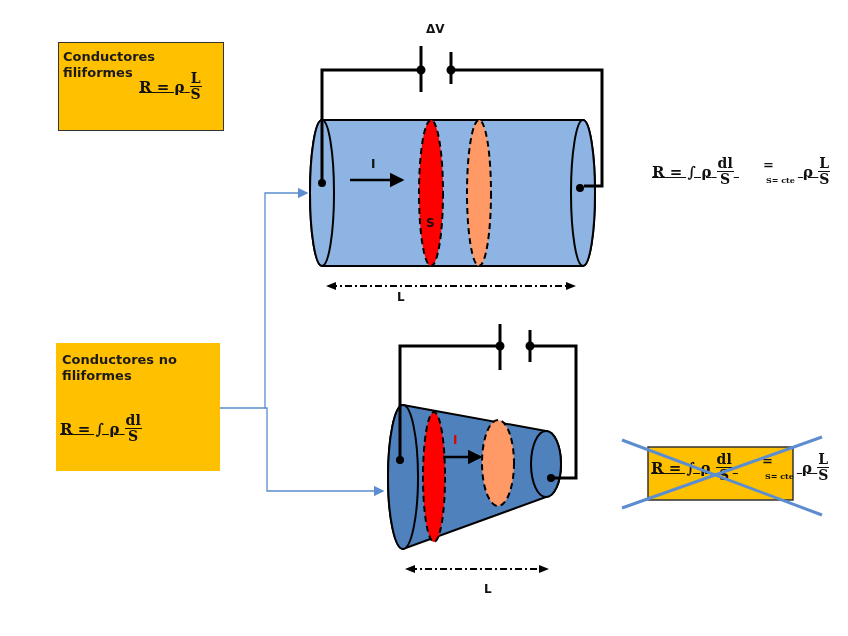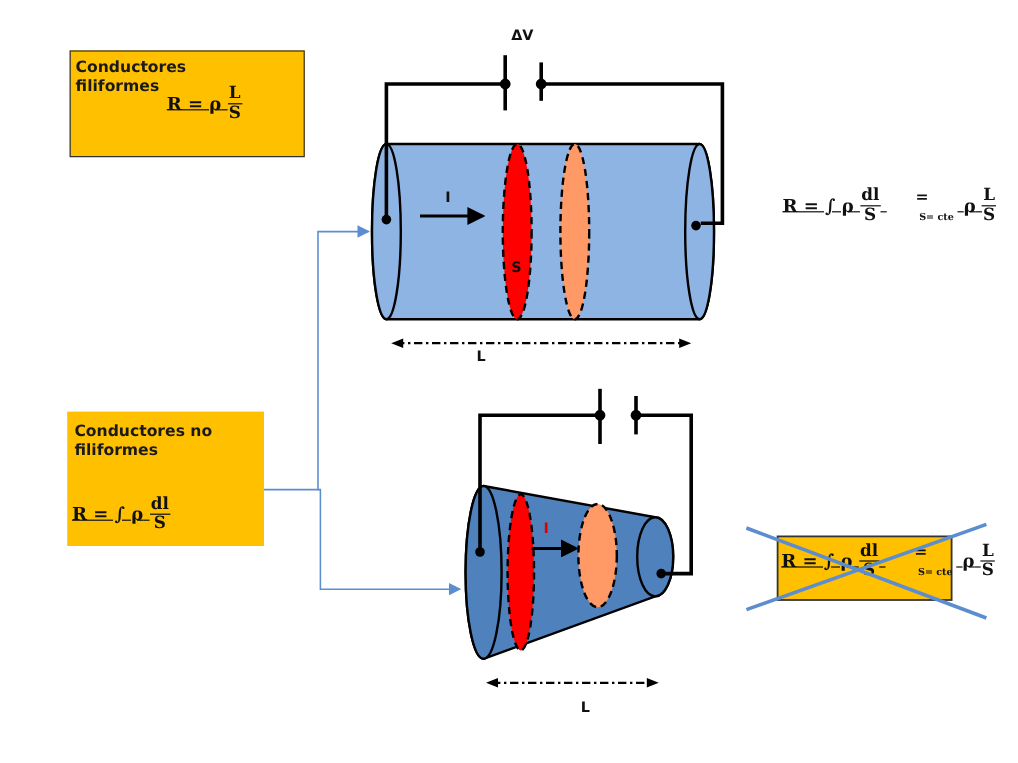--- a/index.html
+++ b/index.html
@@ -12,33 +12,33 @@
   .frac .den{display:block;}
   .sub{display:inline-block;vertical-align:middle;text-align:center;font-size:10px;line-height:9px;margin:0 3px;}
   .sub .eq{display:block;font-size:13px;line-height:11px;}
   .sub .cond{display:block;font-size:8px;margin-top:6px;padding-left:24px;}
   svg{position:absolute;left:0;top:0;}
   .txt{position:absolute;font-weight:bold;font-size:12px;font-family:"DejaVu Sans",sans-serif;color:#111;}
 </style>
 </head>
 <body>
 
-<div class="box" style="left:58px;top:42px;width:196px;height:89px;border:1.5px solid #333;">
+<div class="box" style="left:58px;top:42px;width:166px;height:89px;border:1.5px solid #333;">
   <span class="lbl" style="left:4px;top:6px;">Conductores</span>
   <span class="lbl" style="left:4px;top:22px;">filiformes</span>
   <div class="formula" style="left:80px;top:28px;font-size:15px;">
     <span style="vertical-align:middle;">R = ρ</span>
     <span class="frac">
       <span class="num">L</span>
       <span class="den">S</span>
     </span>
   </div>
 </div>
 
-<div class="box" style="left:56px;top:343px;width:164px;height:112px;">
+<div class="box" style="left:56px;top:343px;width:164px;height:128px;">
   <span class="lbl" style="left:6px;top:9px;">Conductores no</span>
   <span class="lbl" style="left:6px;top:25px;">filiformes</span>
   <div class="formula" style="left:4px;top:70px;font-size:15px;">
     <span style="vertical-align:middle;">R = ∫ ρ</span>
     <span class="frac">
       <span class="num">dl</span>
       <span class="den">S</span>
     </span>
   </div>
 </div>

